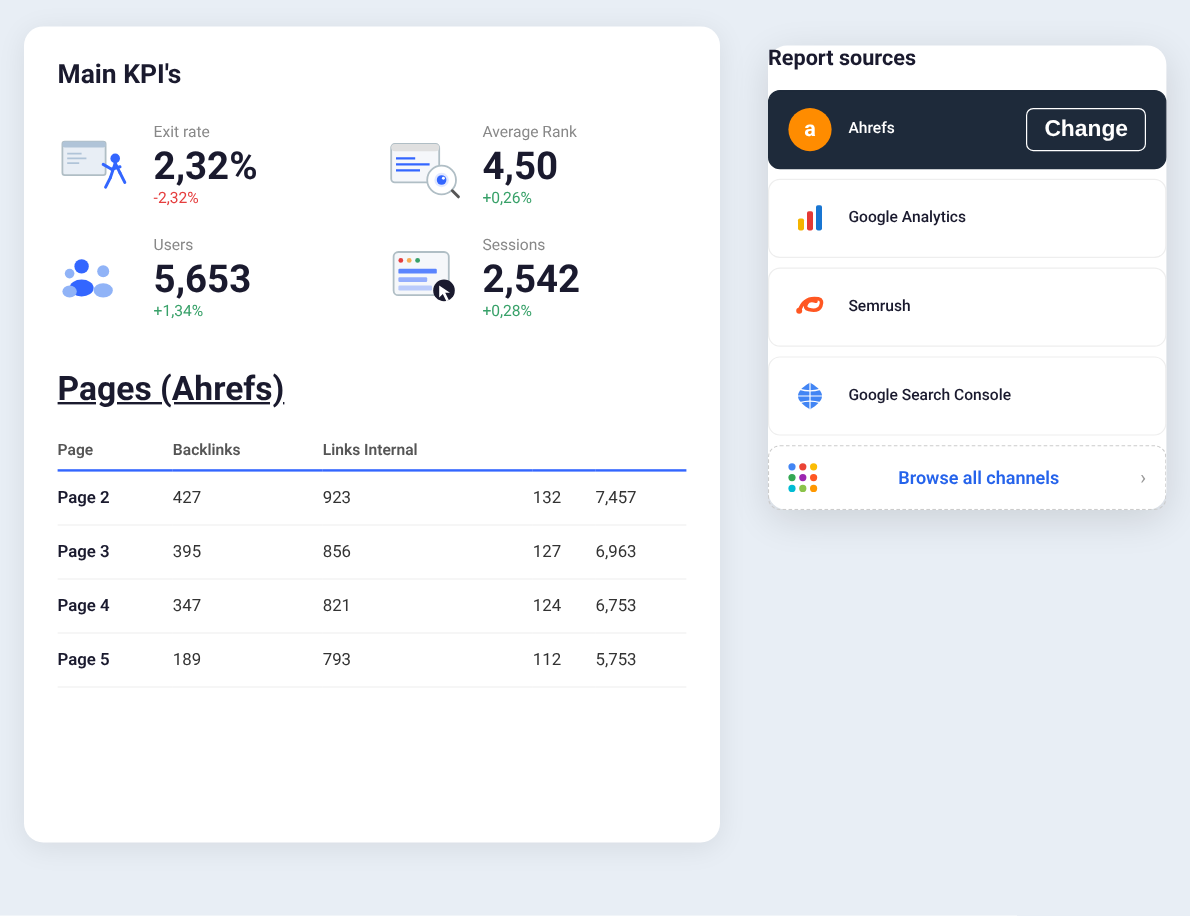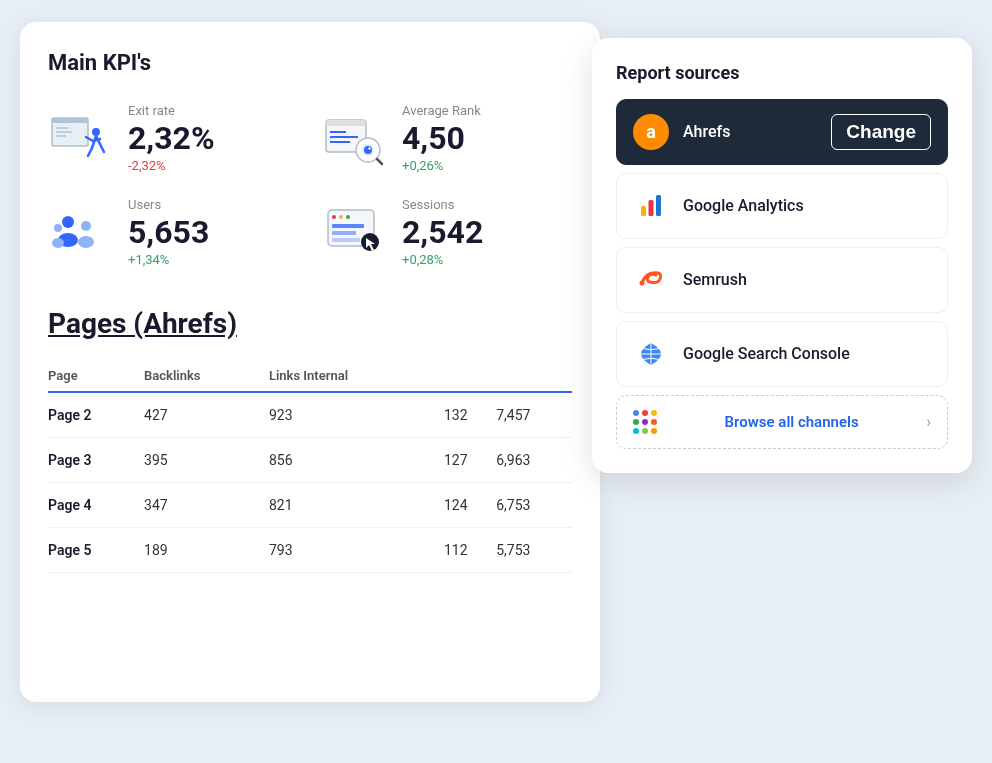--- a/index.html
+++ b/index.html
@@ -115,24 +115,23 @@
     .data-table td:first-child {
       font-weight: 600;
       color: #1a1a2e;
     }
 
     
     .report-panel {
       position: absolute;
       top: 16px;
       right: 0;
-      width: 380px;
+      width: 332px;
       background: #fff;
       border-radius: 16px;
-      padding: 24px;
       box-shadow: 0 8px 32px rgba(0,0,0,0.12);
       z-index: 10;
     }
 
     .panel-title {
       font-size: 18px;
       font-weight: 700;
       color: #1a1a2e;
       margin-bottom: 16px;
     }
@@ -176,21 +175,21 @@
     .source-item.active {
       background: #1e2a3a;
       border-color: #1e2a3a;
     }
 
     .source-item.active .source-name {
       color: #fff;
     }
 
     .source-name {
-      font-size: 16px;
+      font-size: 13px;
       font-weight: 500;
       color: #1a1a2e;
       flex: 1;
     }
 
     .change-btn {
       background: transparent;
       border: 1.5px solid #fff;
       color: #fff;
       border-radius: 6px;

